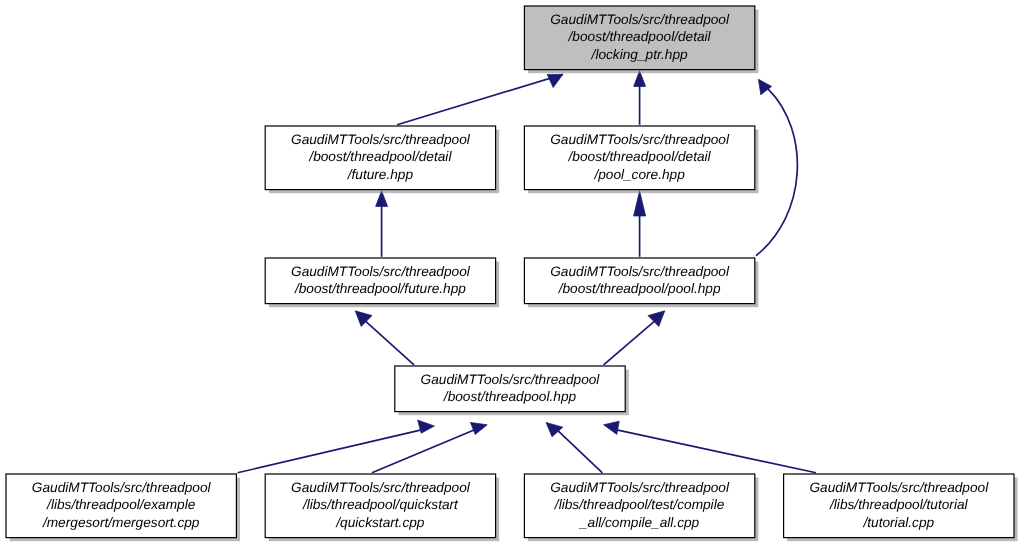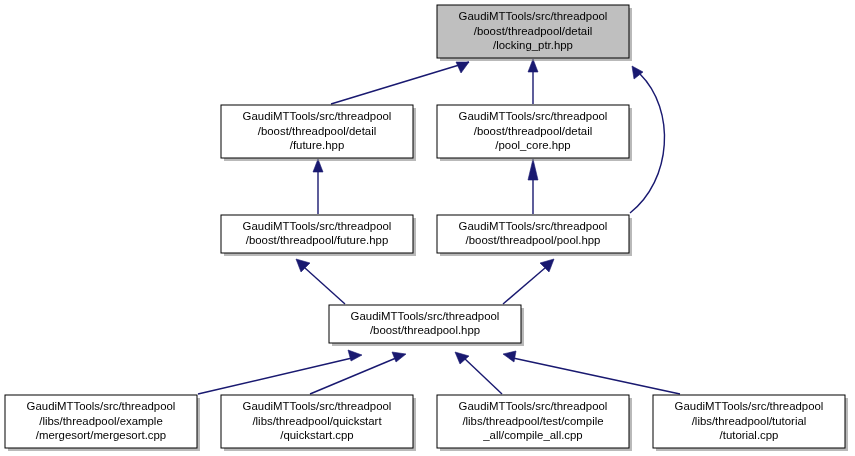--- a/index.html
+++ b/index.html
@@ -10,20 +10,21 @@
   body {
     width: 855px;
     height: 456px;
     font-family: "Liberation Sans", sans-serif;
     overflow: hidden;
   }
   #graph-root {
     position: relative;
     width: 855px;
     height: 456px;
+    font-style: italic;
   }
   #graph-svg {
     position: absolute;
     left: 0;
     top: 0;
     width: 855px;
     height: 456px;
     display: block;
   }
   .node-label {

